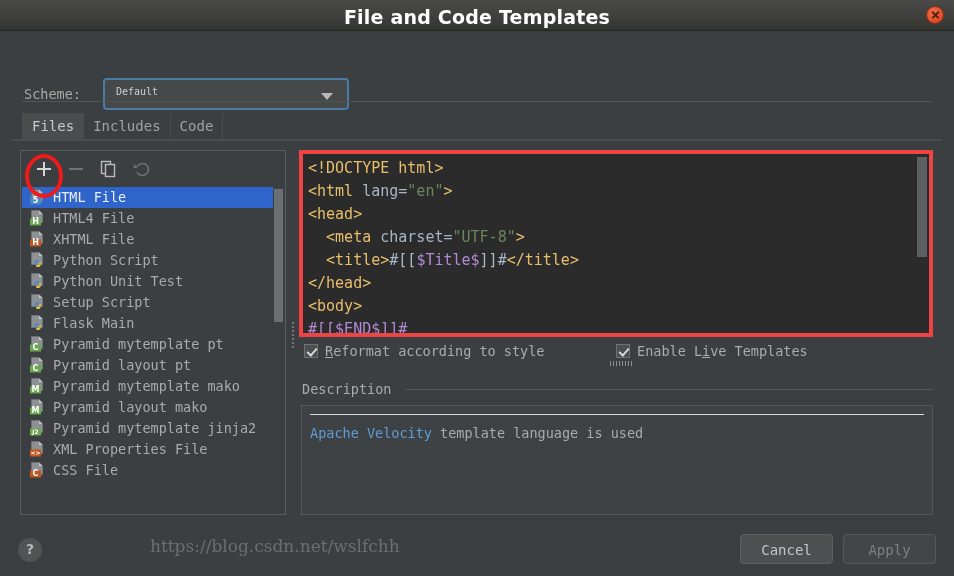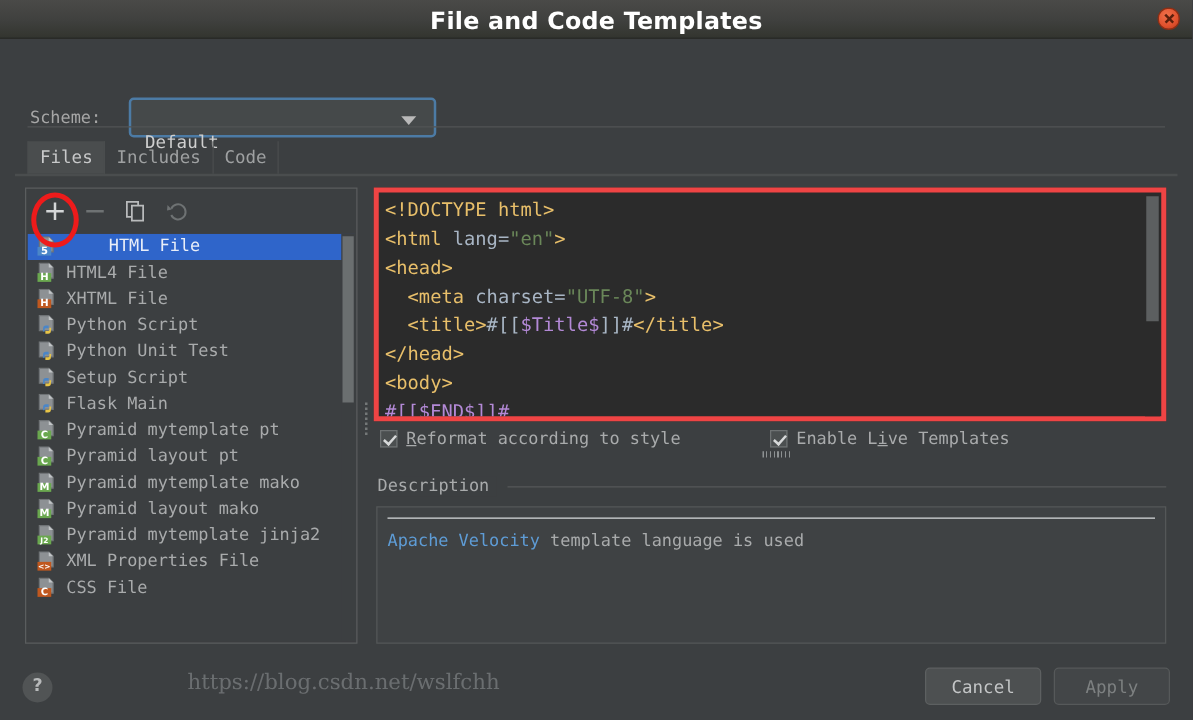--- a/index.html
+++ b/index.html
@@ -73,23 +73,22 @@
     width: 246px; height: 32px;
     background: #45494a;
     border: 2px solid #4c7ba5;
     border-radius: 4px;
     box-sizing: border-box;
     cursor: pointer;
   }
   #scheme-combo .value {
     position: absolute;
     left: 11px; top: 6px;
-    font-size: 14px;
+    font-size: 10px;
     color: #cfcfcf;
-    margin-top: 20px;
   }
   #scheme-combo .arrow {
     position: absolute;
     right: 14px; top: 13px;
     width: 0; height: 0;
     border-left: 6px solid transparent;
     border-right: 6px solid transparent;
     border-top: 7px solid #b9b9b9;
   }
 
@@ -164,21 +163,21 @@
     background: #3c3f41;
   }
   .tpl-row {
     position: relative;
     height: 21px;
     line-height: 21px;
     white-space: nowrap;
     cursor: pointer;
   }
   .tpl-row.sel { background: #2f65ca; }
-  .tpl-row.sel .tpl-name { color: #e9eef8; margin-left: 34px; }
+  .tpl-row.sel .tpl-name { color: #e9eef8; }
   .tpl-ico {
     position: absolute;
     left: 7px; top: 2px;
     width: 17px; height: 17px;
   }
   .tpl-name {
     position: absolute;
     left: 31px; top: 0;
     font-size: 13.5px;
     color: #a9abac;

